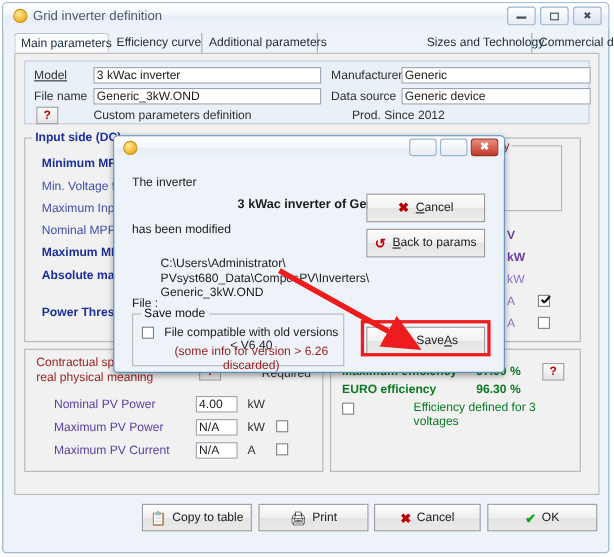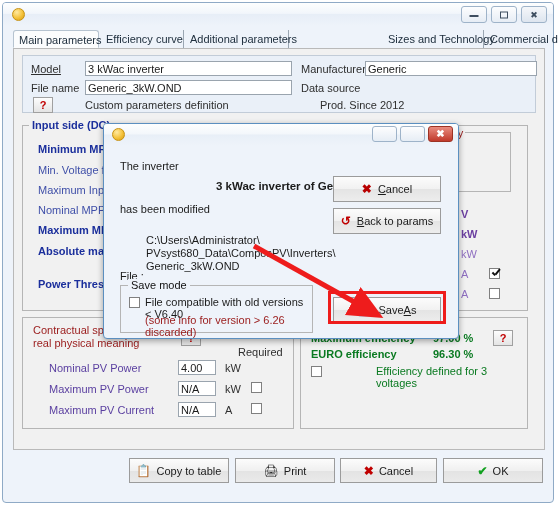--- a/index.html
+++ b/index.html
@@ -150,21 +150,21 @@
     background:linear-gradient(to bottom,#fdfdfe,#e6edf5);position:relative;box-sizing:border-box;
   }
   .dlg-win .wb.close{
     background:linear-gradient(to bottom,#e98c7f,#c0392b);border-color:#9d3224;
   }
   .dlg-win .wb.close .x{
     position:absolute;left:50%;top:50%;transform:translate(-50%,-50%);
     color:#fff;font-size:10px;line-height:1;font-weight:bold;
   }
   .dlg-body{position:absolute;left:0;top:22px;right:0;bottom:0;}
-  .dtxt{position:absolute;font-size:11px;color:#1b1b1b;}
+  .dtxt{position:absolute;font-size:11px;color:#1b1b1b;text-align:center;}
   .dtxt.bold{font-weight:bold;font-size:11.5px;}
   .dbtn{
     position:absolute;height:26px;border:1px solid #9b9b9b;box-sizing:border-box;
     background:linear-gradient(to bottom,#fcfcfc 0%,#f1f1f1 50%,#e4e4e4 51%,#ededed 100%);
     font-size:11px;color:#1b1b1b;display:flex;align-items:center;justify-content:center;gap:6px;
   }
   .u{text-decoration:underline;}
   .savebox{
     position:absolute;border:1px solid #b5b5b5;box-sizing:border-box;background:#eef3fa;
   }
@@ -177,20 +177,21 @@
   }
   .arrow-svg{position:absolute;left:0;top:0;width:558px;height:506px;pointer-events:none;}
 </style>
 </head>
 <body>
 
 <div class="app">
 
   <div class="titlebar">
     <div class="title-icon"></div>
+    <div class="title-text">Grid inverter definition</div>
     <div class="winbtns">
       <div class="winbtn">
           <span class="mini"></span>
         </div>
       <div class="winbtn">
           <span class="maxsq"></span>
         </div>
       <div class="winbtn close">
           <span class="g">✖</span>
         </div>
@@ -209,20 +210,21 @@
 
     <div class="topbox">
       <div class="lbl" style="left:8px;top:7px;text-decoration:underline;">Model</div>
       <div class="tbox" style="left:62px;top:5px;width:207px;">3 kWac inverter</div>
       <div class="lbl" style="left:278px;top:7px;">Manufacturer</div>
       <div class="tbox" style="left:342px;top:5px;width:172px;">Generic</div>
 
       <div class="lbl" style="left:8px;top:26px;">File name</div>
       <div class="tbox" style="left:62px;top:24px;width:207px;">Generic_3kW.OND</div>
       <div class="lbl" style="left:278px;top:26px;">Data source</div>
+      <div class="tbox" style="left:342px;top:24px;width:172px;">Generic device</div>
 
       <div class="helpbtn" style="left:10px;top:41px;">?</div>
       <div class="lbl" style="left:62px;top:43px;">Custom parameters definition</div>
       <div class="lbl" style="left:297px;top:43px;">Prod. Since 2012</div>
     </div>
 
     <div class="grp" style="left:8px;top:76px;width:272px;height:186px;">
       <div class="cap">Input side (DC)</div>
       <div class="lbl b-navy" style="left:15px;top:17px;">Minimum MPP</div>
       <div class="lbl n-navy" style="left:15px;top:38px;">Min. Voltage fo</div>
@@ -250,21 +252,21 @@
       <div class="lbl m-purple-l" style="left:160px;top:142px;">A</div>
       <div class="lbl m-purple-l" style="left:160px;top:162px;">A</div>
       <div class="chk on" style="left:188px;top:142px;"></div>
       <div class="chk" style="left:188px;top:162px;"></div>
     </div>
 
     <div class="grp" style="left:8px;top:268px;width:272px;height:112px;border:1px solid #b5b5b5;">
       <div class="lbl r-red" style="left:10px;top:6px;">Contractual specifications,  without</div>
       <div class="lbl r-red" style="left:10px;top:19px;">real physical meaning</div>
       <div class="helpbtn" style="left:158px;top:12px;">?</div>
-      <div class="lbl" style="left:215px;top:28px;color:#2f2f2f;text-align:right;">Required</div>
+      <div class="lbl" style="left:215px;top:16px;color:#2f2f2f;text-align:right;">Required</div>
 
       <div class="lbl v-violet" style="left:10px;top:44px;">Nominal PV Power</div>
       <div class="tbox" style="left:155px;top:42px;width:38px;">4.00</div>
       <div class="lbl" style="left:202px;top:44px;color:#2f2f2f;">kW</div>
 
       <div class="lbl v-violet" style="left:10px;top:65px;">Maximum PV Power</div>
       <div class="tbox" style="left:155px;top:63px;width:38px;">N/A</div>
       <div class="lbl" style="left:202px;top:65px;color:#2f2f2f;">kW</div>
       <div class="chk" style="left:228px;top:64px;"></div>
 

